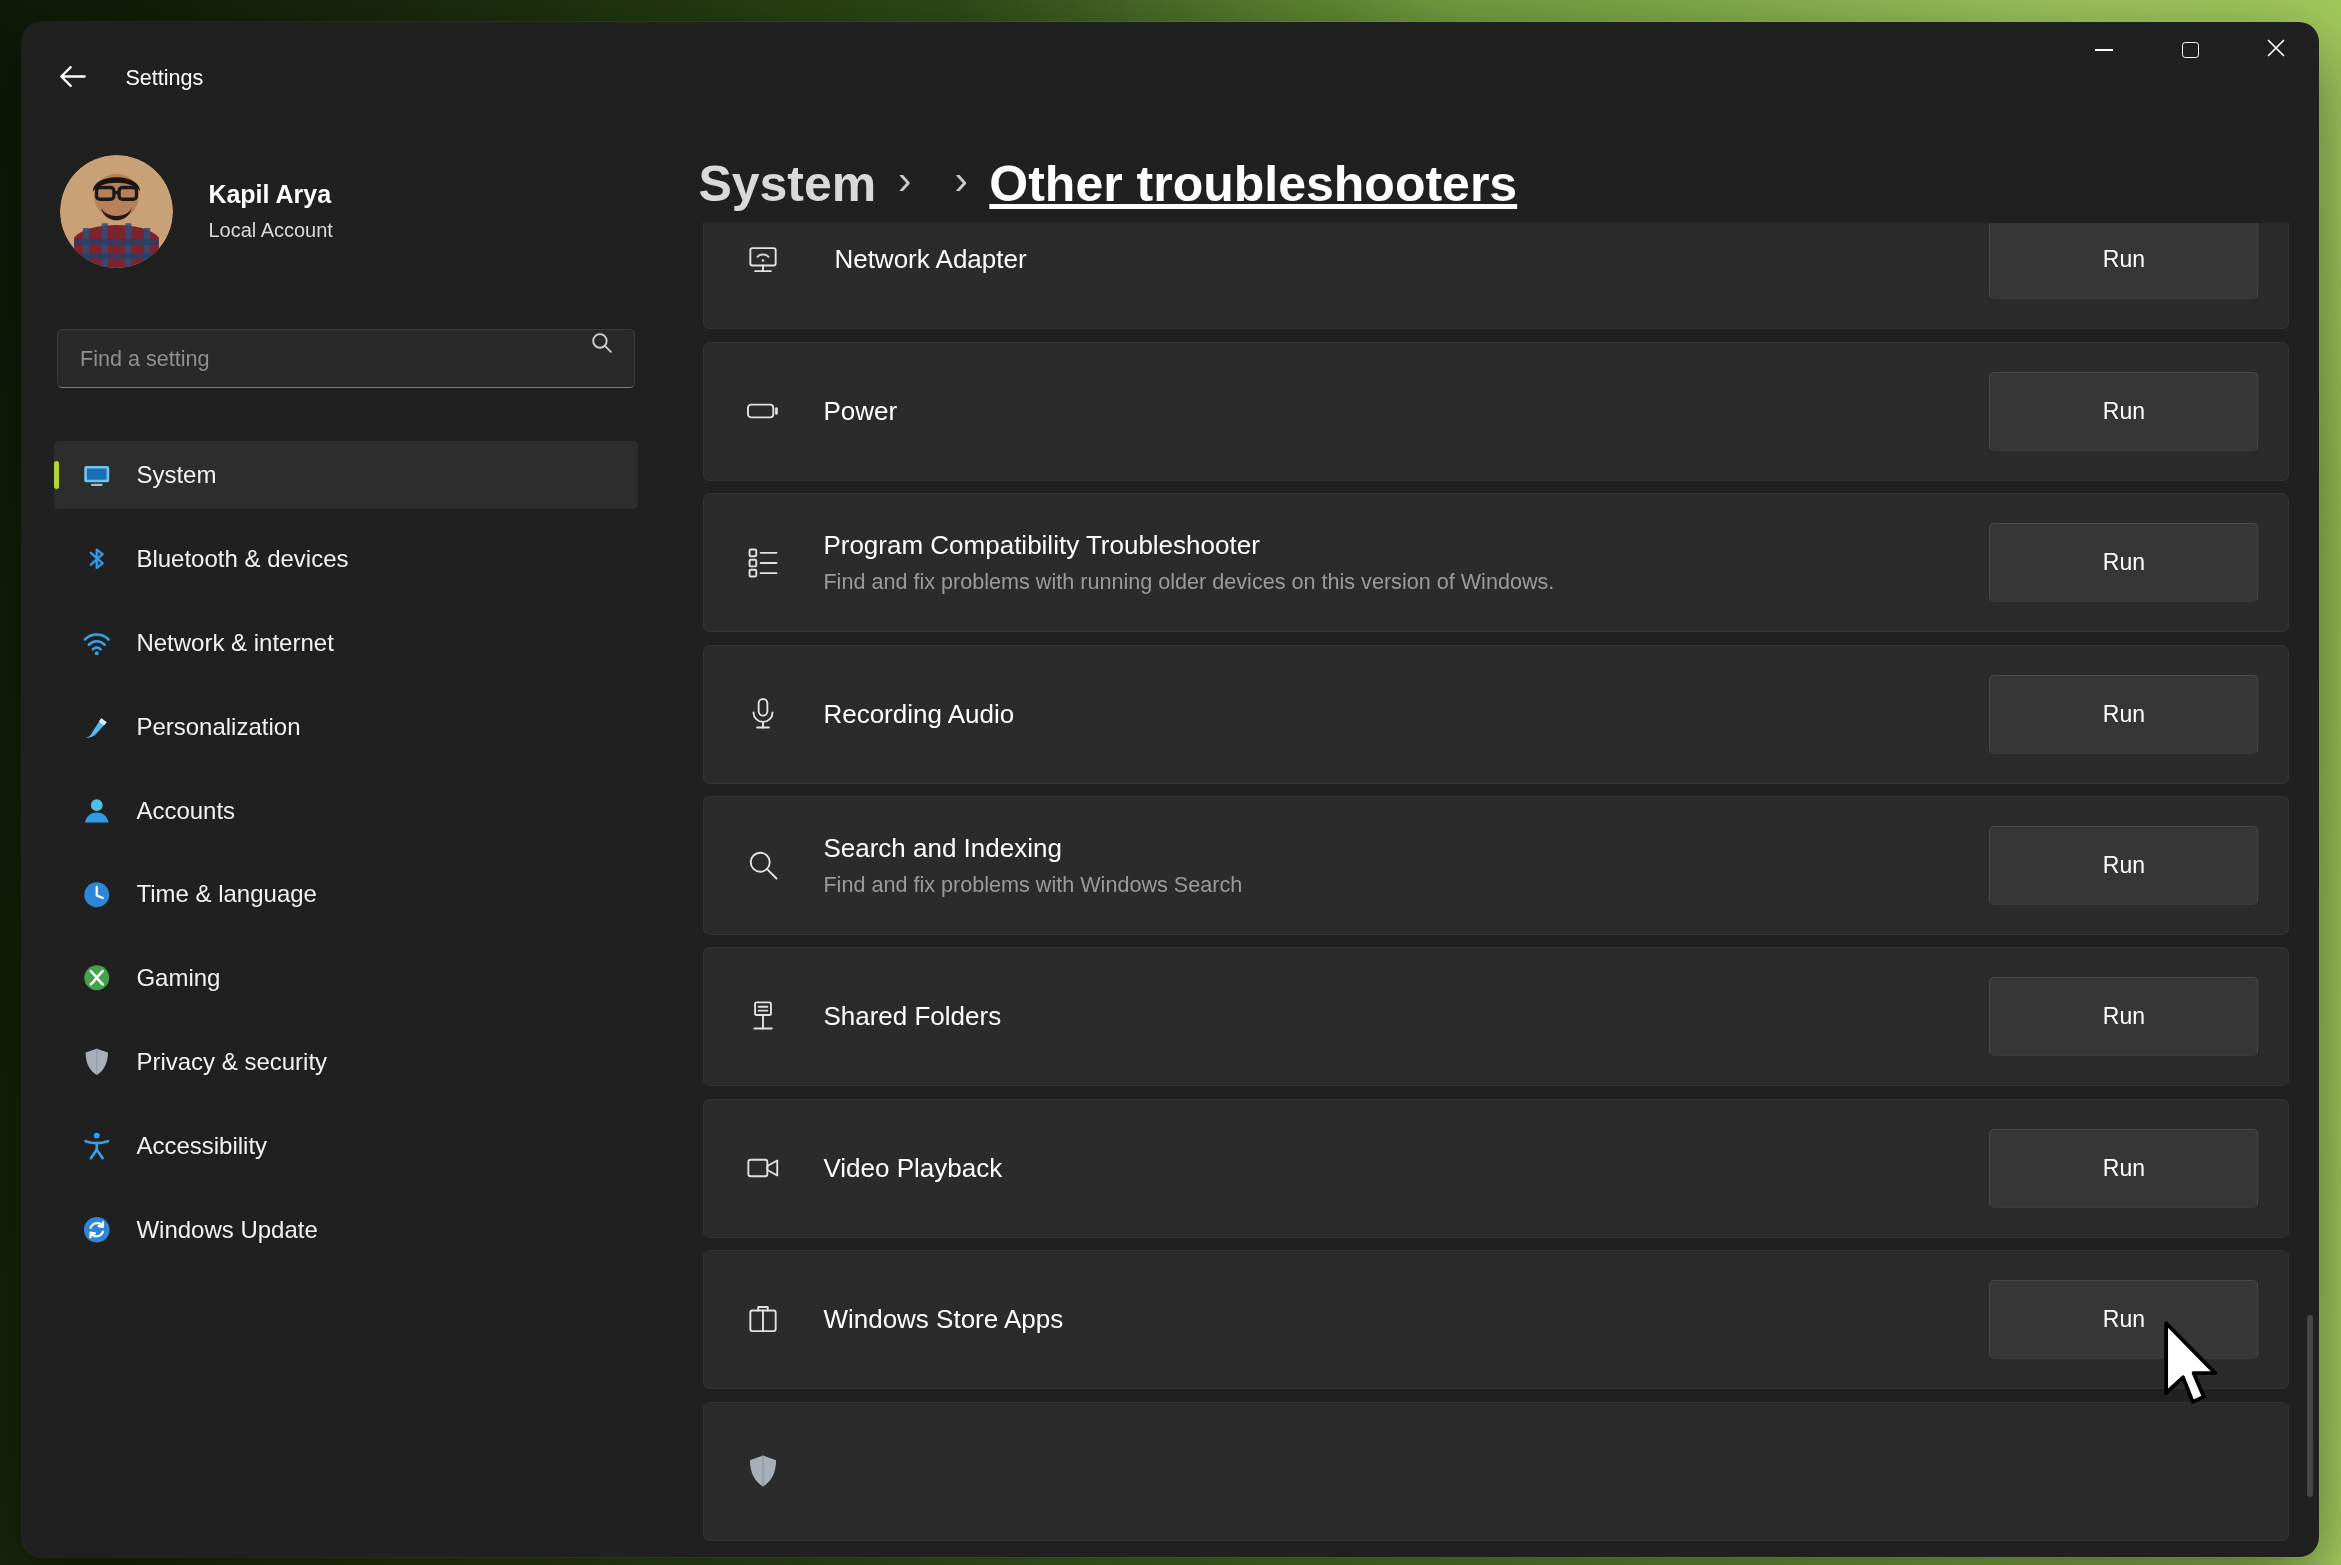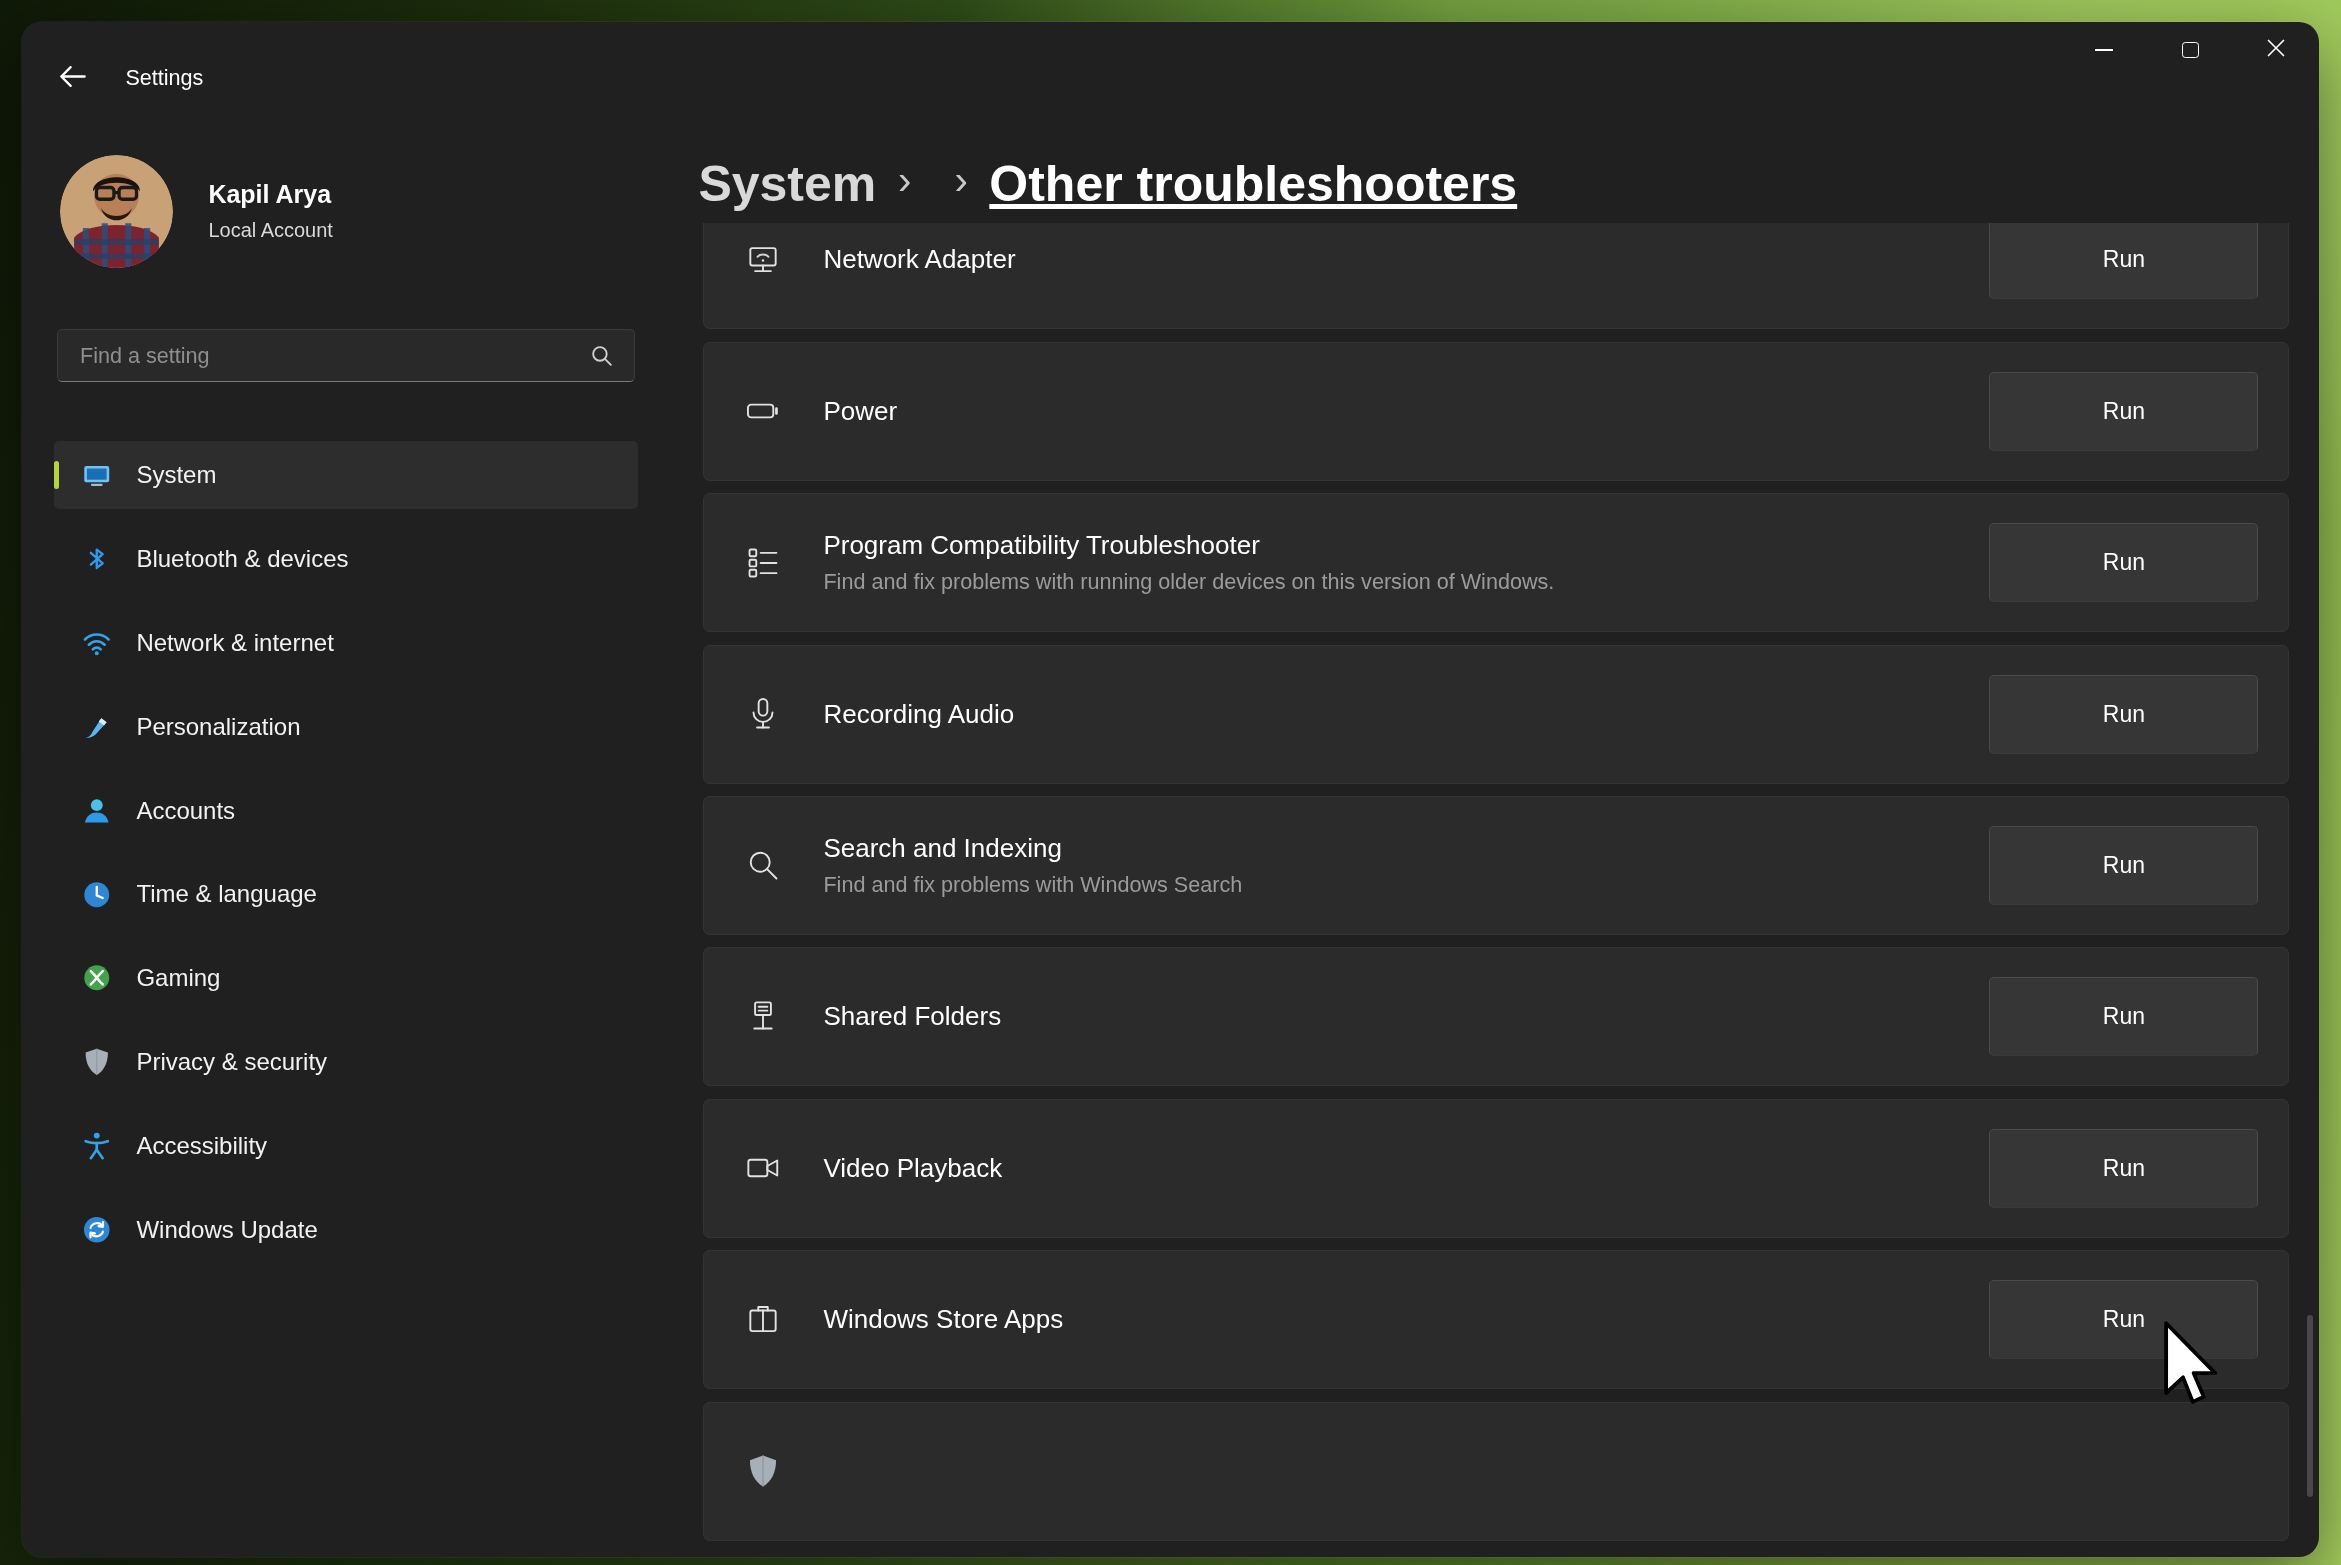--- a/index.html
+++ b/index.html
@@ -36,23 +36,23 @@
   .tb-title{position:absolute;left:103px;top:43px;font-size:21.6px;color:#fff;line-height:26.5px;}
   .win-controls{position:absolute;right:0;top:0;display:flex;height:55px;}
   .win-btn{width:86px;height:55px;display:flex;align-items:center;justify-content:center;background:transparent;border:none;cursor:pointer;}
   .glyph-min{width:18px;height:1.7px;background:#fff;}
   .glyph-max{width:16.6px;height:16.6px;border:1.7px solid #fff;border-radius:3.3px;}
   
   .avatar{position:absolute;left:38px;top:133px;width:113px;height:113px;border-radius:50%;overflow:hidden;}
   .user-name{position:absolute;left:186px;top:158px;font-size:25px;font-weight:bold;color:#fff;}
   .user-type{position:absolute;left:186px;top:197px;font-size:20px;color:#d9d9d9;}
   .search-box{
-    position:absolute;left:35px;top:307px;width:578px;height:53px;
+    position:absolute;left:35px;top:307px;width:578px;height:59px;
     background:#292929;border:0.8px solid #3a3a3a;border-bottom:1.7px solid #7a7a7a;border-radius:5px;
-    display:flex;align-items:center;
+    display:flex;
   }
   .search-input{
     flex:1;height:100%;background:transparent;border:none;outline:none;
     padding:0 16.6px 0 21.6px;font-size:21.6px;color:#e6e6e6;font-family:"Liberation Sans",sans-serif;
   }
   .search-input::placeholder{color:#8f8f8f;}
   .search-box .mag{margin-right:20px;display:flex;}
   .sidebar-nav{position:absolute;left:31.5px;top:419px;width:584px;}
   .side-item{
     position:relative;width:584px;height:68px;border-radius:5px;margin-bottom:15.8px;
@@ -73,21 +73,21 @@
   .crumb{font-size:50px;font-weight:600;color:#d9d9d9;}
   .crumb.current{color:#ffffff;font-weight:700;text-decoration:underline;}
   .crumb-sep{font-size:40px;color:#c9c9c9;margin:0 21.6px;transform:translateY(-3.3px);}
   .content-viewport{
     position:absolute;left:681px;top:201px;width:1586px;height:1334px;overflow:hidden;
   }
   .card{
     width:1586px;height:139px;background:var(--card-bg);border:0.8px solid var(--card-border);
     border-radius:6.6px;margin-bottom:12.4px;display:flex;align-items:center;
   }
-  .card:first-child{margin-top:-33px;}
+  .card:first-child{margin-top:-33px;gap:11px;}
   .card-icon{margin-left:40px;width:38px;height:38px;flex:0 0 38px;display:flex;align-items:center;justify-content:center;}
   .card-icon svg{width:38px;height:38px;}
   .card-text{margin-left:41px;display:flex;flex-direction:column;}
   .card-title{font-size:26px;color:#ffffff;}
   .card-desc{font-size:21.6px;color:var(--text-dim);margin-top:7.5px;}
   .card-link{font-size:23px;color:var(--accent);margin-top:8.3px;cursor:pointer;}
   .run-btn{
     margin-left:auto;margin-right:30px;width:269px;height:79px;border-radius:5px;
     background:var(--btn-bg);border:0.8px solid var(--btn-border);border-bottom-color:#3a3a3a;
     color:#ffffff;font-size:23px;font-family:"Liberation Sans",sans-serif;cursor:pointer;

